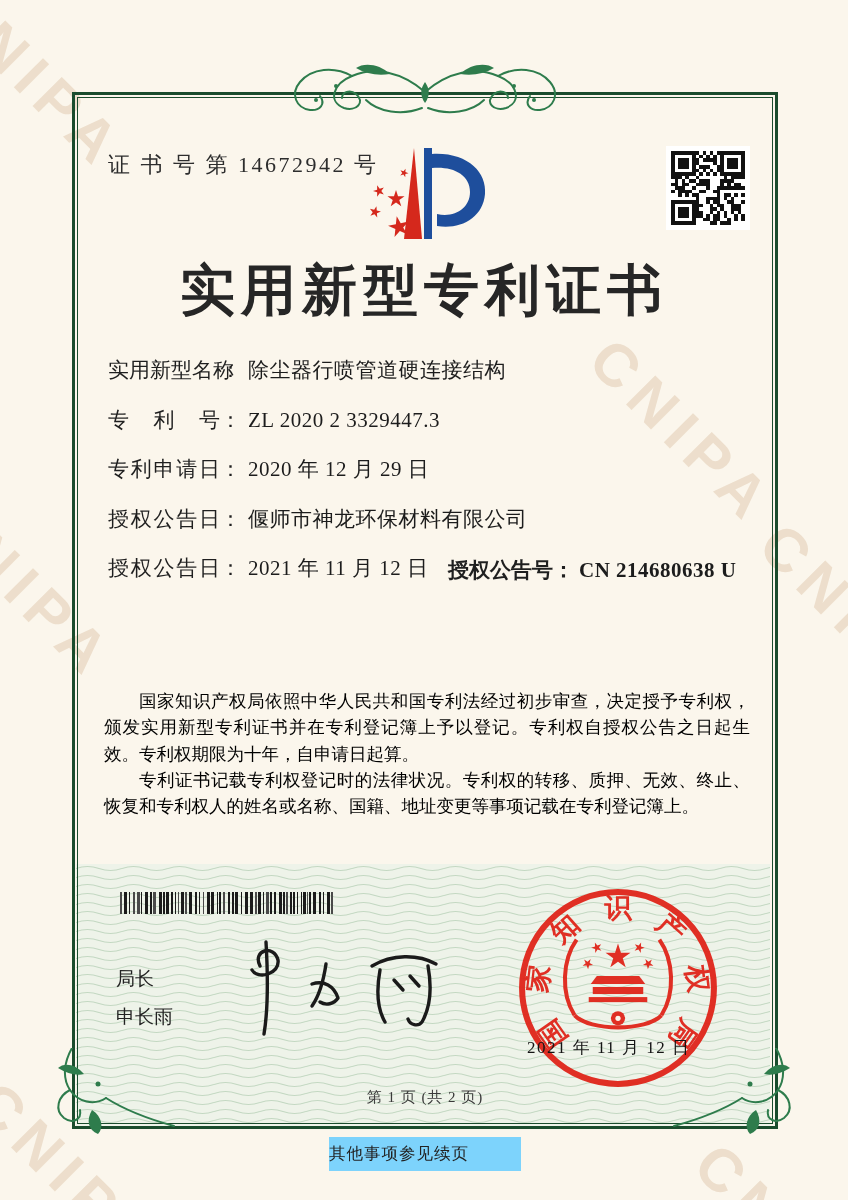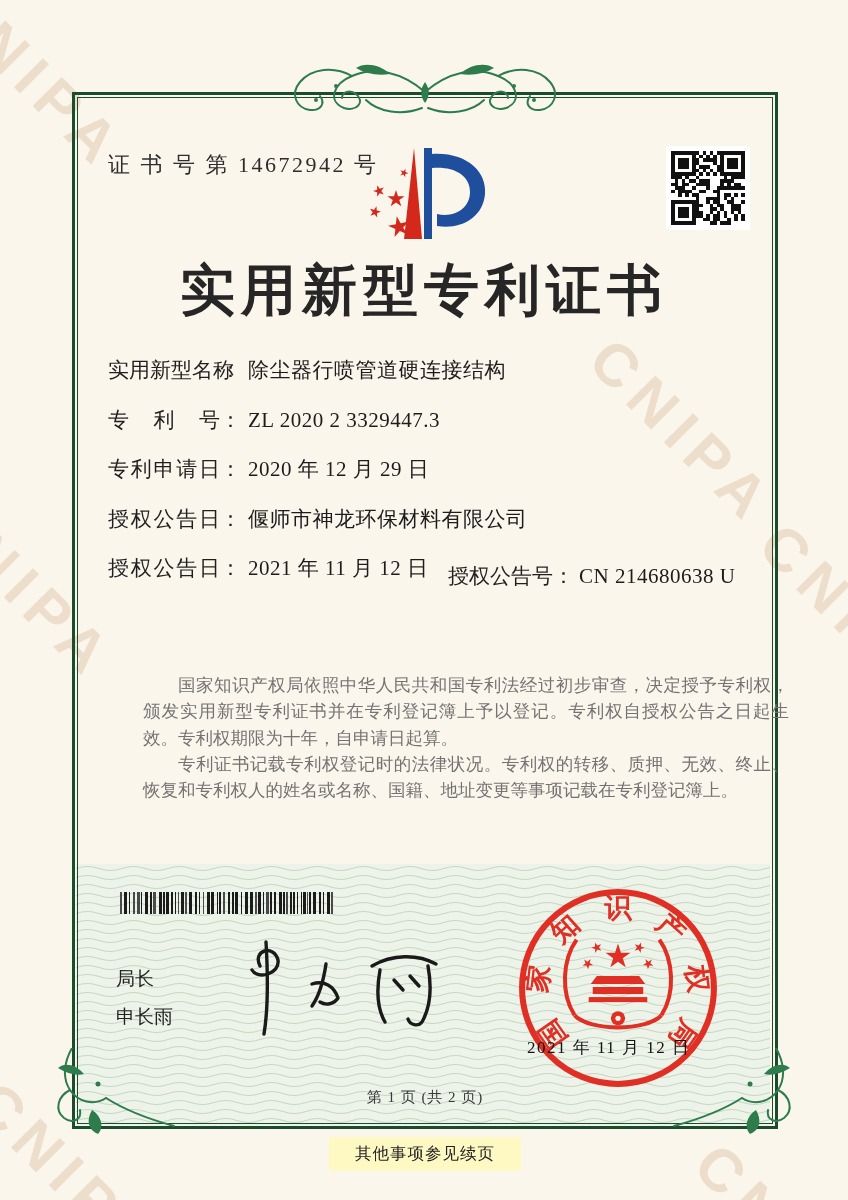--- a/index.html
+++ b/index.html
@@ -47,26 +47,26 @@
   }
   
   .fields{ position:absolute; left:108px; top:356px; width:646px; font-size:21px; }
   .frow{ position:relative; height:23px; margin-bottom:26.5px; white-space:nowrap; }
   .flabel{
     display:inline-block; width:112px; vertical-align:baseline;
     text-align:justify; text-align-last:justify;
   }
   .fcolon{ display:inline-block; }
   .fvalue{ margin-left:7px; letter-spacing:0.5px; color:#1c1c1c; }
-  .grant-group{ position:absolute; left:340px; top:8px; }
+  .grant-group{ position:absolute; left:340px; top:2px;font-weight:bold; }
   .grant-group .fvalue{ margin-left:5px; }
   
   .body-text{
-    position:absolute; left:104px; top:672px; width:646px;
-    font-size:17.5px; line-height:26.3px; text-align:justify; color:#737373;margin-left:39px;
+    position:absolute; left:104px; top:688px; width:646px;
+    font-size:17.5px; line-height:26.3px; text-align:justify; color:#000000;
   }
   .body-text p{ margin:0; text-indent:2em; }
   
   .barcode{ position:absolute; left:120px; top:892px; }
   .director{
     position:absolute; left:116px; top:960px;
     font-family:"Liberation Sans", sans-serif;
     font-size:19px; line-height:38px; color:#222;
   }
   .signature{ position:absolute; left:222px; top:936px; }
@@ -75,21 +75,21 @@
   .seal-date{
     position:absolute; left:527px; top:1036px;
     font-size:17px; letter-spacing:1.5px; color:#141414;
   }
   .page-indicator{
     position:absolute; left:72px; top:1088px; width:706px; text-align:center;
     font-size:15px; color:#3a3a3a; letter-spacing:1px;
   }
   .continuation{
     position:absolute; left:329px; top:1137px; width:192px; height:34px;
-    background:#fef9c3; line-height:34px; text-align:center;
+    background:#7dd3fc; line-height:34px; text-align:left;
     font-size:16.5px; color:#222; letter-spacing:1px;
   }
 </style>
 </head>
 <body>
 
 <div class="page">
 
   <div class="wm" style="left:-50px; top:-40px;">CNIPA</div>
   <div class="wm" style="left:600px; top:315px;">CNIPA</div>

